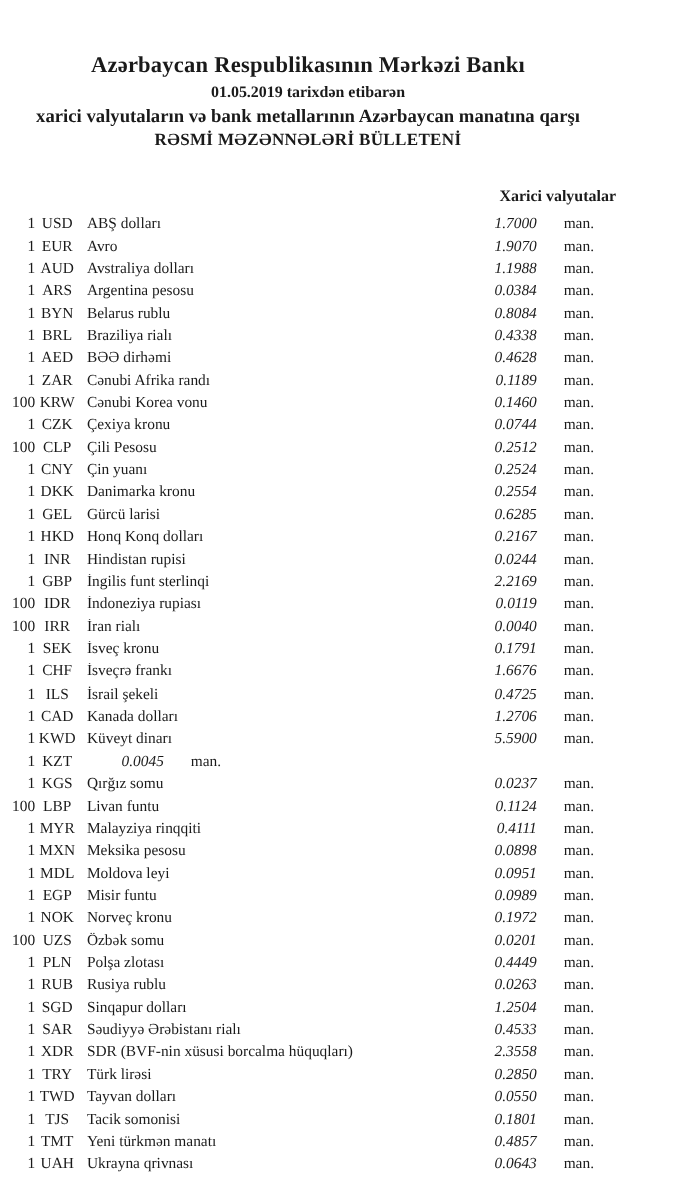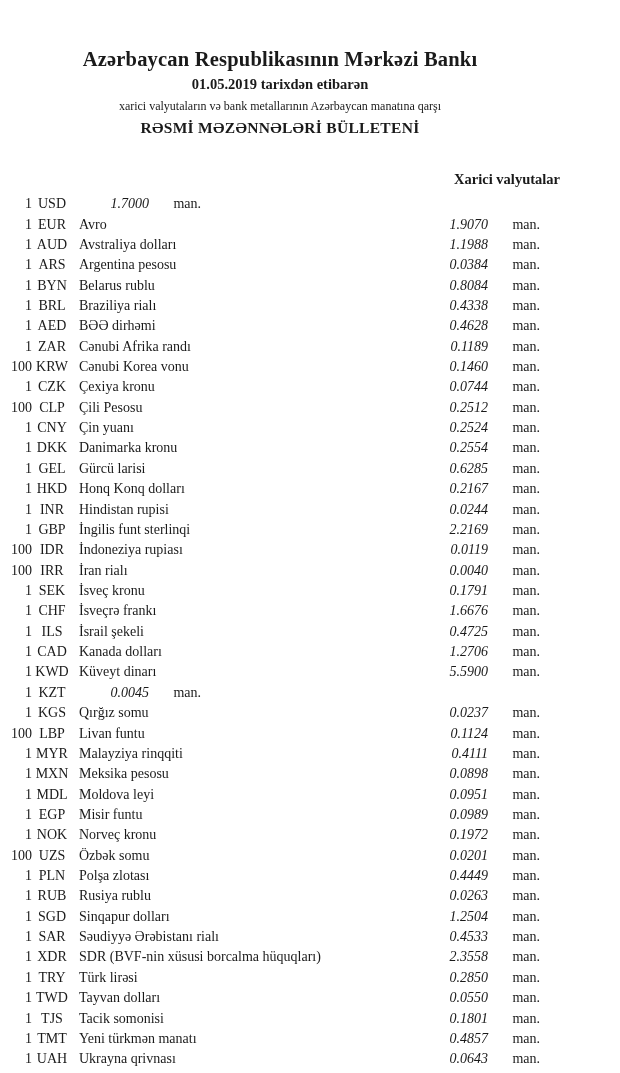--- a/index.html
+++ b/index.html
@@ -30,22 +30,22 @@
     font-weight: 700;
     line-height: 28px;
     letter-spacing: 0.2px;
   }
   .date-line {
     font-size: 14.5px;
     font-weight: 700;
     line-height: 22px;
   }
   .subtitle {
-    font-size: 12px;
-    font-weight: 400;
+    font-size: 17px;
+    font-weight: 700;
     line-height: 22px;
   }
   .bulletin-title {
     font-size: 15.5px;
     font-weight: 700;
     line-height: 22px;
     letter-spacing: 0.3px;
   }
   .section-title {
     text-align: right;
@@ -107,20 +107,21 @@
     <div class="subtitle">xarici valyutaların və bank metallarının Azərbaycan manatına qarşı</div>
     <div class="bulletin-title">RƏSMİ MƏZƏNNƏLƏRİ BÜLLETENİ</div>
   </div>
 
   <div class="section-title">Xarici valyutalar</div>
 
   <div class="table">
       <div class="row">
     <span class="cell qty">1</span>
     <span class="cell code">USD</span>
+    <span class="cell name">ABŞ dolları</span>
     <span class="cell rate">1.7000</span>
     <span class="cell unit">man.</span>
     <span class="row-spacer"></span>
   </div>
       <div class="row">
     <span class="cell qty">1</span>
     <span class="cell code">EUR</span>
     <span class="cell name">Avro</span>
     <span class="cell rate">1.9070</span>
     <span class="cell unit">man.</span>

